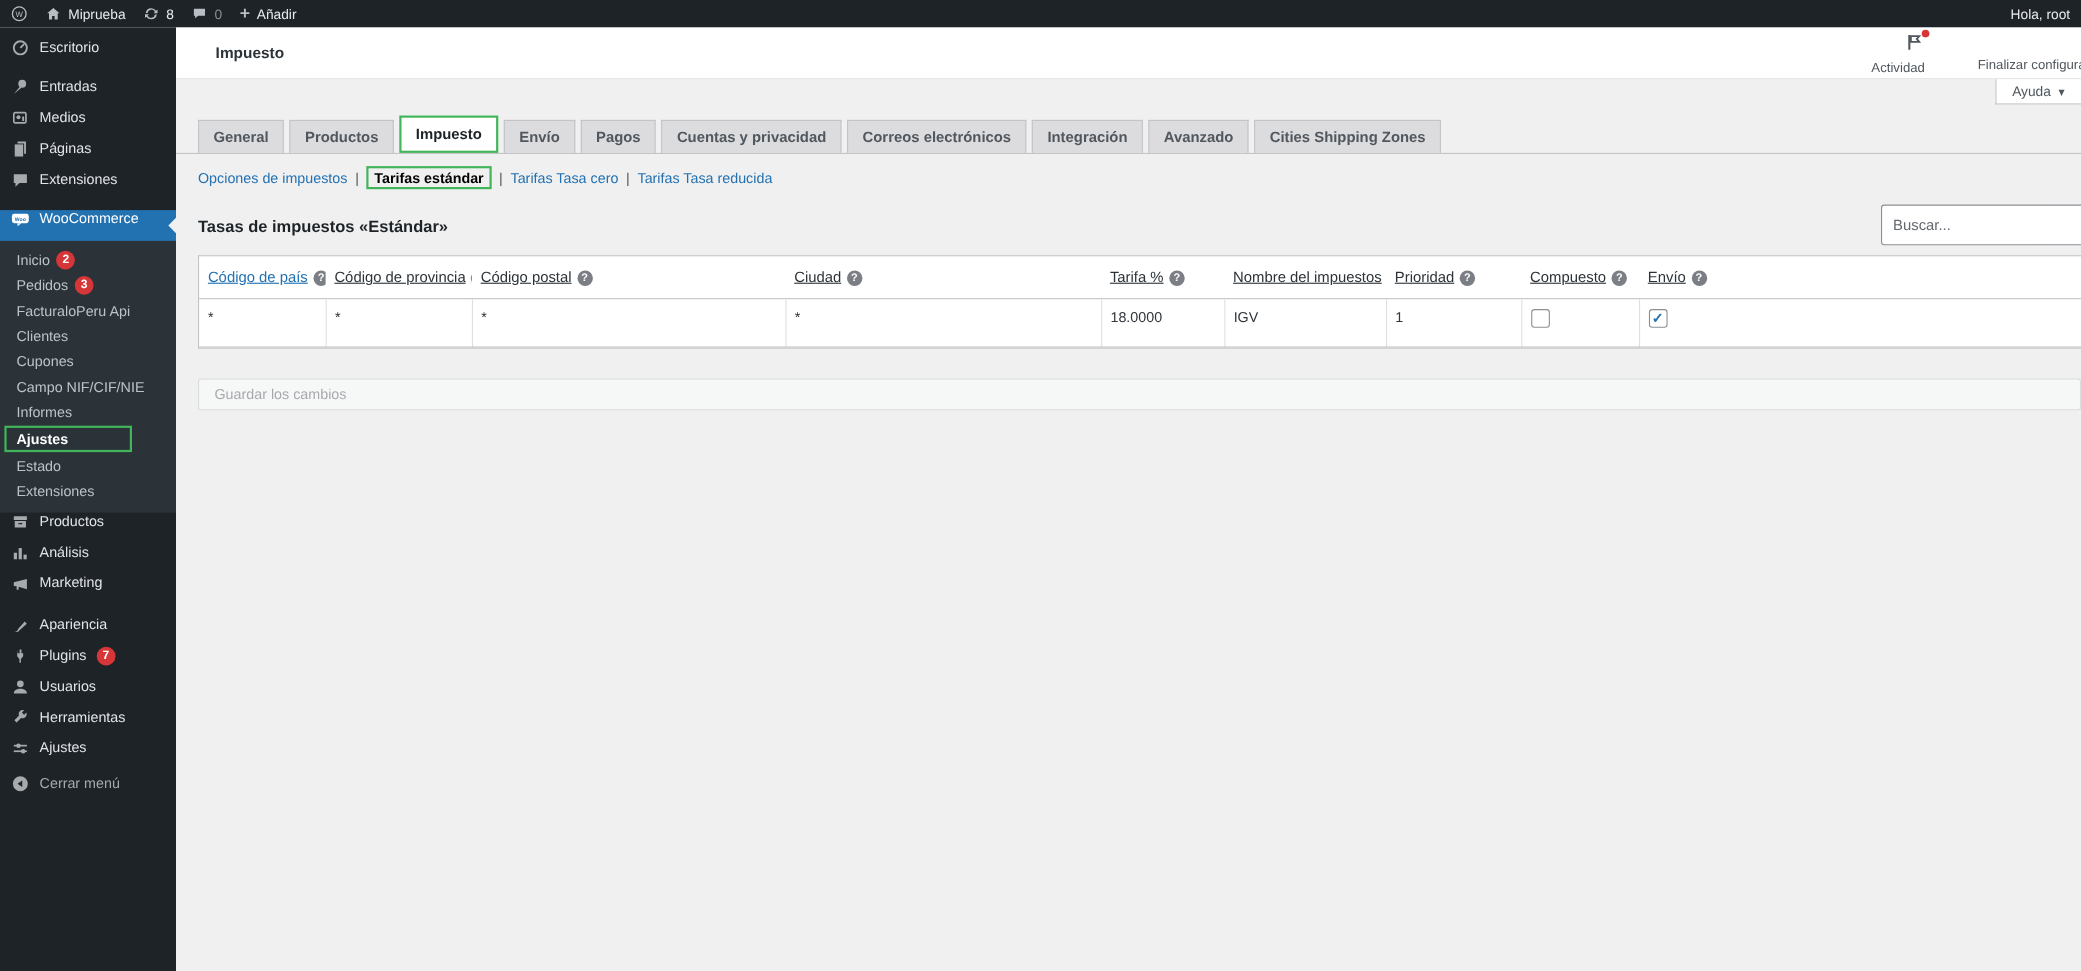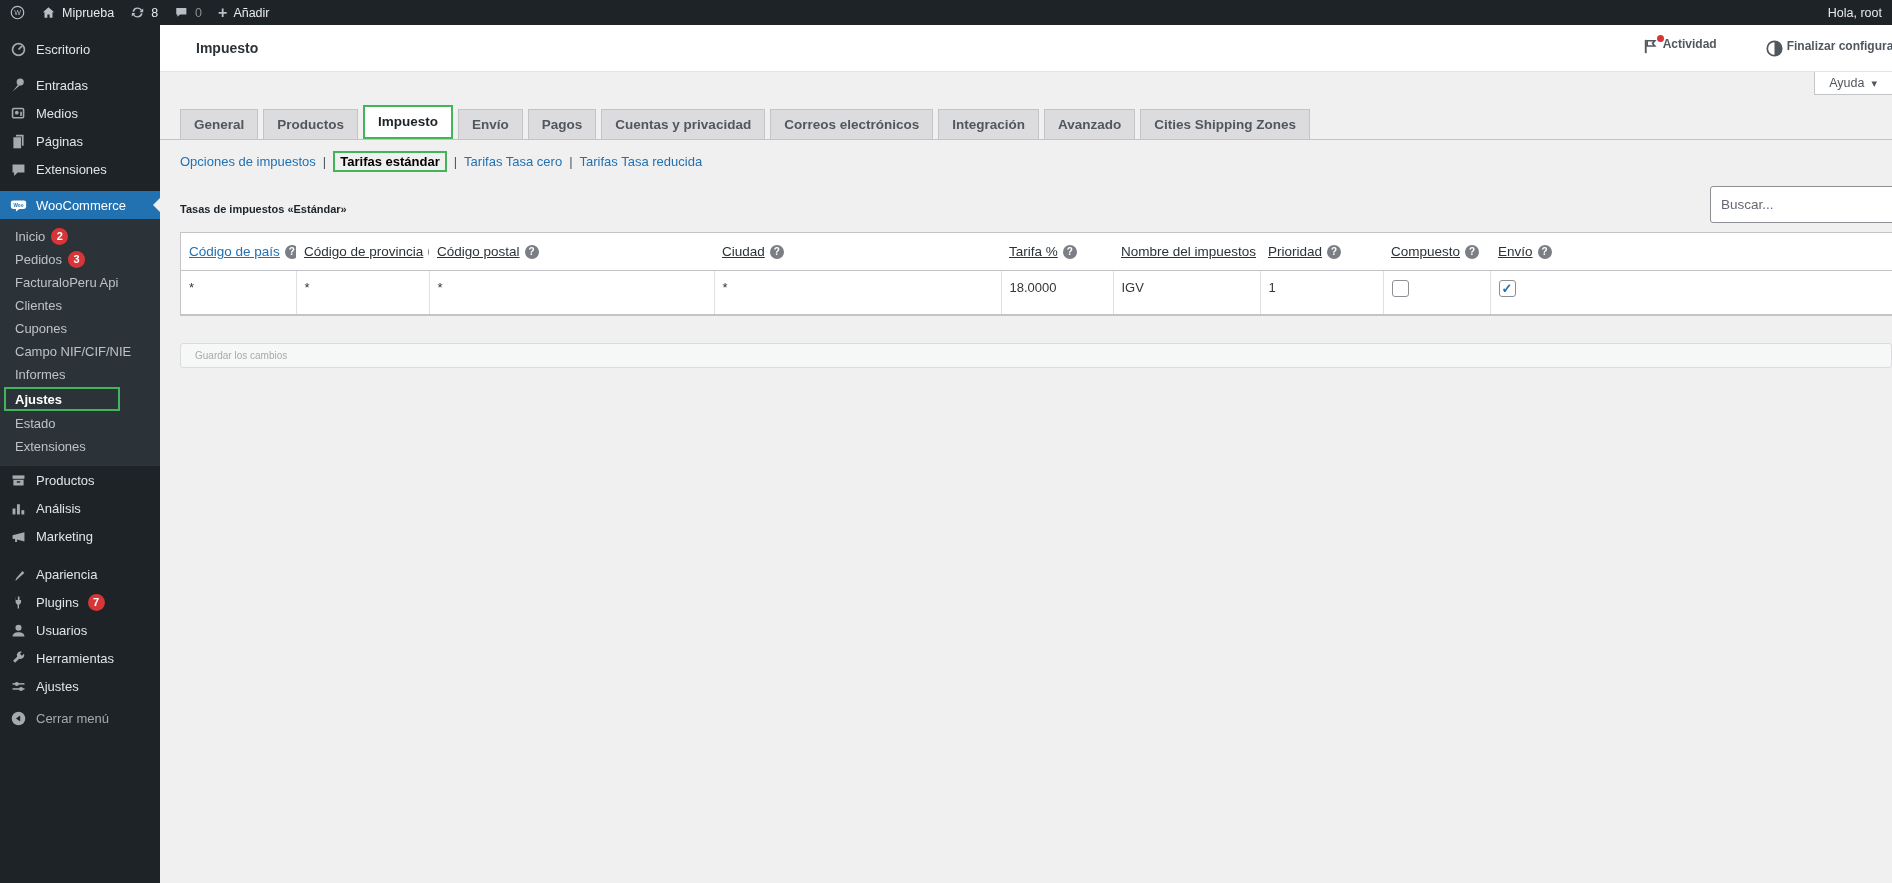--- a/index.html
+++ b/index.html
@@ -12,82 +12,82 @@
   .ab-item { display: flex; align-items: center; gap: 6px; cursor: pointer; }
   .ab-item svg { width: 15px; height: 15px; color: #b9bec4; }
   .ab-count-dim { color: #8c8f94; }
   .ab-plus { font-size: 16px; font-weight: bold; color: #b9bec4; line-height: 1; }
   .ab-spacer { flex: 1; }
 
   .layout { display: flex; height: 858px; }
 
   
   .sidebar { width: 160px; flex: none; background: #1d2327; color: #e2e4e7; padding-top: 10px; }
-  .menu-item { display: flex; align-items: center; gap: 9px; padding: 0 10px; height: 28px; cursor: pointer; }
+  .menu-item { display: flex; align-items: flex-start; gap: 9px; padding: 0 10px; height: 28px; cursor: pointer; }
   .menu-item svg { width: 17px; height: 17px; color: #a7aaad; flex: none; }
   .menu-item span { white-space: nowrap; }
   .menu-gap { height: 8px; }
   .menu-gap-lg { height: 10px; }
   .badge { background: #d63638; color: #fff; border-radius: 9px; min-width: 17px; height: 17px; line-height: 17px; text-align: center; font-size: 11px; padding: 0 4px; font-weight: bold; }
   .woo-block { background: #2c3338; padding-bottom: 8px; margin-top: 8px; }
   .woo-parent { background: #2271b1; color: #fff; position: relative; height: 28px; }
   .woo-parent svg { color: #fff; }
   .woo-parent::after { content: ""; position: absolute; right: 0; top: 50%; margin-top: -7px; border: 7px solid transparent; border-right-color: #f0f0f1; }
   .submenu-item { display: flex; align-items: center; gap: 6px; padding: 0 10px 0 15px; height: 23px; color: #bcc2c8; font-size: 13px; cursor: pointer; }
   .submenu-item.current { border: 2px solid #42b45a; margin: 1px 40px 1px 4px; padding: 0 9px; color: #fff; font-weight: bold; height: 24px; }
   .collapse-item { color: #a7aaad; margin-top: 4px; }
 
   
   .main { flex: 1; min-width: 0; display: flex; flex-direction: column; }
   .topbar { height: 47px; background: #fff; border-bottom: 1px solid #e2e4e7; display: flex; align-items: center; padding-left: 36px; flex: none; }
   .topbar-title { font-size: 14px; font-weight: 600; color: #2c3338; }
   .topbar-right { margin-left: auto; display: flex; gap: 48px; align-items: center; margin-right: -26px; }
-  .icon-btn { display: flex; flex-direction: row; align-items: flex-start; gap: 3px; color: #50575e; font-size: 12px; white-space: nowrap; cursor: pointer; font-weight: bold; }
+  .icon-btn { display: flex; flex-direction: column; align-items: flex-end; gap: 3px; color: #50575e; font-size: 12px; white-space: nowrap; cursor: pointer; }
   .icon-btn svg { width: 19px; height: 19px; color: #50575e; }
   .flag-wrap { position: relative; }
   .notif-dot { position: absolute; top: -2px; right: -4px; width: 7px; height: 7px; background: #d63638; border-radius: 50%; }
 
   .help-row { display: flex; justify-content: flex-end; height: 23px; }
   .help-tab { background: #fff; border: 1px solid #c3c4c7; border-top: none; padding: 3px 20px 3px 14px; color: #50575e; font-size: 12.5px; margin-right: -6px; display: flex; align-items: center; gap: 7px; cursor: pointer; }
   .chev::after { content: "▾"; font-size: 11px; color: #50575e; }
 
   
   .tabs { display: flex; gap: 5px; align-items: flex-end; padding-left: 20px; margin-top: 10px; border-bottom: 1px solid #c3c4c7; }
   .tab { background: #dcdcde; border: 1px solid #c3c4c7; border-bottom: none; padding: 7px 13px; font-size: 13.5px; font-weight: 600; color: #50575e; white-space: nowrap; cursor: pointer; }
   .tab.active { background: #fff; border: 2px solid #42b45a; color: #1d2327; padding: 7px 13px 8px; }
 
   
   .subnav { display: flex; align-items: center; gap: 7px; padding-left: 20px; margin-top: 11px; color: #50575e; }
   .subnav a { color: #2271b1; cursor: pointer; }
   .subnav .current { border: 2px solid #42b45a; padding: 1px 5px; color: #000; font-weight: bold; }
 
   
   .section-head { display: flex; align-items: flex-end; justify-content: space-between; padding-left: 20px; margin-top: 14px; }
-  .section-title { font-size: 11px; font-weight: bold; color: #1d2327; padding-bottom: 8px; }
+  .section-title { font-size: 15px; font-weight: bold; color: #1d2327; padding-bottom: 8px; }
   .search-input { width: 196px; height: 37px; border: 1px solid #8c8f94; border-radius: 3px; padding: 0 10px; font-size: 13.5px; margin-right: -14px; background: #fff; font-family: inherit; color: #2c3338; }
   .search-input::placeholder { color: #646970; }
 
   
   .panel { margin: 9px 0 0 20px; background: #fff; border: 1px solid #c3c4c7; border-right: none; }
   table.tax { width: 100%; border-collapse: collapse; table-layout: fixed; }
   .tax th { text-align: left; font-weight: 400; color: #2c3338; font-size: 13.5px; padding: 11px 8px; border-bottom: 1px solid #c3c4c7; white-space: nowrap; overflow: hidden; text-decoration: underline; }
   .tax th.sortable { color: #2271b1; cursor: pointer; }
   .tax td { height: 44px; vertical-align: top; padding: 9px 8px; border-bottom: 1px solid #c3c4c7; border-right: 1px solid #e0e0e2; font-size: 13px; color: #32373c; }
   .tax td:last-child { border-right: none; }
   .q { display: inline-block; width: 14px; height: 14px; border-radius: 50%; background: #7b7f85; color: #fff; font-size: 10px; line-height: 14px; text-align: center; font-weight: bold; margin-left: 5px; vertical-align: 1px; }
   .q::after { content: "?"; }
   .cb { width: 17px; height: 17px; border: 1px solid #8c8f94; border-radius: 3px; background: #fff; display: flex; align-items: center; justify-content: center; font-size: 13px; font-weight: bold; color: #2271b1; cursor: pointer; }
   .cb::after { content: ""; }
   .cb.checked::after { content: "✓"; }
 
   .panel-footer { display: flex; justify-content: space-between; padding: 9px 14px 9px 8px; }
   .pf-left, .pf-right { display: flex; gap: 7px; }
   .btn { background: #f6f7f7; border: 1px solid #2271b1; color: #2271b1; border-radius: 3px; padding: 5px 12px; font-size: 13px; font-family: inherit; cursor: pointer; white-space: nowrap; }
 
-  .save-btn { display: inline-block; margin: 27px 0 0 20px; background: #f6f7f7; border: 1px solid #dcdcde; color: #a7aaad; border-radius: 3px; padding: 6px 14px; font-size: 10px; }
+  .save-btn { display: inline-block; margin: 27px 0 0 20px; background: #f6f7f7; border: 1px solid #dcdcde; color: #a7aaad; border-radius: 3px; padding: 6px 14px; font-size: 13px; }
 
   .nowrap { white-space: nowrap; }
 </style>
 </head>
 <body>
 
 <div class="adminbar">
   <div class="ab-item">
     <svg viewBox="0 0 20 20">
         <circle cx="10" cy="10" r="8.3" fill="none" stroke="currentColor" stroke-width="1.6"></circle>

